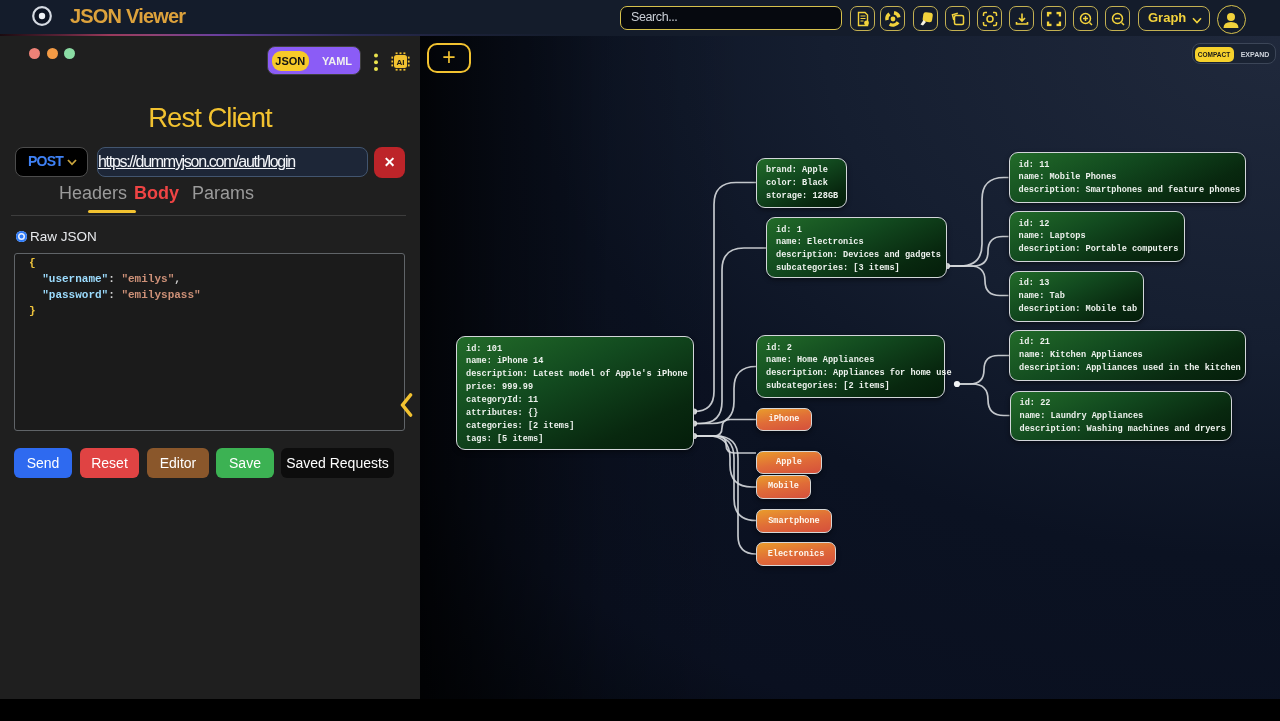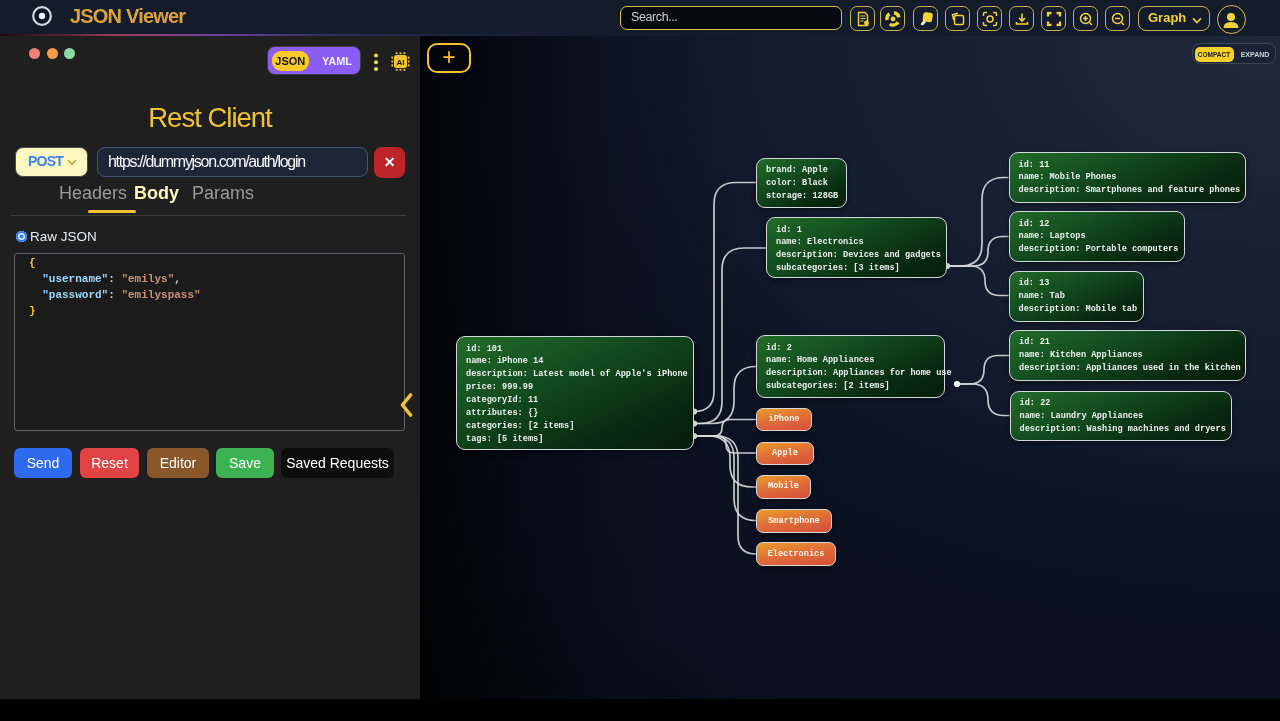--- a/index.html
+++ b/index.html
@@ -23,23 +23,23 @@
 #footer .r span { margin-left:8px; }
 
 #panel { position:absolute; left:0; top:36px; width:420px; height:663px; background:#1f1f1f; }
 .tl { position:absolute; top:11.5px; width:11px; height:11px; border-radius:50%; }
 #toggle { position:absolute; left:267px; top:10px; width:94px; height:29px; border:1.5px solid #3f3f3f; border-radius:8px; background:#8b5cf6; }
 #toggle .json { position:absolute; left:3.5px; top:4px; width:37.5px; height:20px; background:#f7ca28; border-radius:9px; color:#141414; font-weight:bold; font-size:11px; text-align:center; line-height:20px; }
 #toggle .yaml { position:absolute; left:48px; top:4px; width:42px; height:20px; color:#f0f0f0; font-weight:bold; font-size:11px; text-align:center; line-height:20px; }
 .vdots { position:absolute; left:373px; top:17px; }
 #aichip { position:absolute; left:391px; top:16px; }
 #resttitle { position:absolute; left:0; top:66px; width:420px; text-align:center; color:#f2c230; font-size:27.5px; letter-spacing:-1px; }
-#postbox { position:absolute; left:15px; top:111px; width:73px; height:30px; background:#fef9c3; border:1.5px solid #4c4c4c; border-radius:8px;text-decoration:underline; }
+#postbox { position:absolute; left:15px; top:111px; width:73px; height:30px; background:#000000; border:1.5px solid #4c4c4c; border-radius:8px;text-decoration:underline; }
 #postbox .p { position:absolute; left:12px; top:5px; color:#3f82f6; font-weight:bold; font-size:14px; letter-spacing:-0.8px; }
-#urlbox { position:absolute; left:97px; top:111px; width:271px; height:30px; background:#1d2637; border:1.5px solid #42556f; border-radius:8px; color:#f4f6f9; font-size:16px; letter-spacing:-1.3px; line-height:27px; padding-left:10px; }
+#urlbox { position:absolute; left:97px; top:111px; width:271px; height:30px; background:#1d2637; border:1.5px solid #42556f; border-radius:8px; color:#f4f6f9; font-size:16px; letter-spacing:-1.3px; line-height:27px; padding-left:0;text-decoration:underline; }
 #xbtn { position:absolute; left:374px; top:110.5px; width:31px; height:31px; background:#bd2429; border-radius:8px; color:#fff; text-align:center; line-height:31px; font-size:14px; font-weight:bold; }
 .tab { position:absolute; top:147px; font-size:18px; color:#9b9b9b;margin-left:34px; }
 #tabline { position:absolute; left:88px; top:174px; width:48px; height:3px; background:#f2c230; border-radius:2px; }
 #sep { position:absolute; left:11px; top:179px; width:395px; height:1px; background:#3d3d3d; }
 #radio { position:absolute; left:16px; top:195px; width:11px; height:11px; border-radius:50%; background:#2f7bf6; box-shadow:inset 0 0 0 2px #2f7bf6, inset 0 0 0 3.5px #e8eefc; }
 #radiolbl { position:absolute; left:30px; top:193px; font-size:13.5px; color:#e8eaed; }
 #editor { position:absolute; left:14px; top:217px; width:391px; height:178px; background:#1b1b1b; border:1px solid #606468; border-radius:3px; font-family:"Liberation Mono",monospace; font-size:11px; line-height:16px; font-weight:bold; padding:1px 0 0 14px; white-space:pre; color:#d4d4d4; }
 #editor .y { color:#eec33c; } #editor .k { color:#9cdcfe; } #editor .s { color:#ce9178; }
 .abtn { position:absolute; top:412px; height:30px; border-radius:6px; color:#fff; font-size:14px; text-align:center; line-height:30px; }
 #collapse { position:absolute; left:399px; top:356px; }
@@ -175,21 +175,21 @@
     <div id="resttitle">Rest Client</div>
     <div id="postbox">
         <span class="p">POST</span>
         <svg width="10" height="7" viewBox="0 0 10 7" style="position:absolute;right:10px;top:11px;" fill="none" stroke="#caa53d" stroke-width="1.8">
           <path d="M1 1 L5 5.3 L9 1"></path>
         </svg>
       </div>
     <div id="urlbox">https://dummyjson.com/auth/login</div>
     <div id="xbtn">✕</div>
     <div class="tab" style="left:25px;">Headers</div>
-    <div class="tab" style="left:100px; color:#fef9c3; font-weight:bold;">Body</div>
+    <div class="tab" style="left:100px; color:#ef4444; font-weight:bold;">Body</div>
     <div class="tab" style="left:158px;">Params</div>
     <div id="tabline"></div>
     <div id="sep"></div>
     <div id="radio"></div>
     <div id="radiolbl">Raw JSON</div>
     <div id="editor"><span class="y">{</span>
   <span class="k">"username"</span>: <span class="s">"emilys"</span>,
   <span class="k">"password"</span>: <span class="s">"emilyspass"</span>
 <span class="y">}</span></div>
     <div class="abtn" style="left:14px; width:58px; background:#2e6af0;">Send</div>
@@ -259,19 +259,19 @@
 name: Home Appliances
 description: Appliances for home use
 subcategories: [2 items]</div>
     <div class="node" style="left:589px; top:293.5px; width:237px; height:51px;">id: 21
 name: Kitchen Appliances
 description: Appliances used in the kitchen</div>
     <div class="node" style="left:589.5px; top:354.5px; width:222px; height:50px;">id: 22
 name: Laundry Appliances
 description: Washing machines and dryers</div>
     <div class="tag" style="left:336px; top:372px; width:56px; height:23px; line-height:21px;">iPhone</div>
-    <div class="tag" style="left:336px; top:406px; width:58px; height:23px; line-height:21px;">Apple</div>
+    <div class="tag" style="left:336px; top:415px; width:66px; height:23px; line-height:21px;">Apple</div>
     <div class="tag" style="left:336px; top:439px; width:55px; height:23.5px; line-height:21px;">Mobile</div>
     <div class="tag" style="left:336px; top:472.5px; width:76px; height:24px; line-height:22px;">Smartphone</div>
     <div class="tag" style="left:336px; top:506px; width:80px; height:24px; line-height:22px;">Electronics</div>
   </div>
 
 </div>
 
 </body></html>

